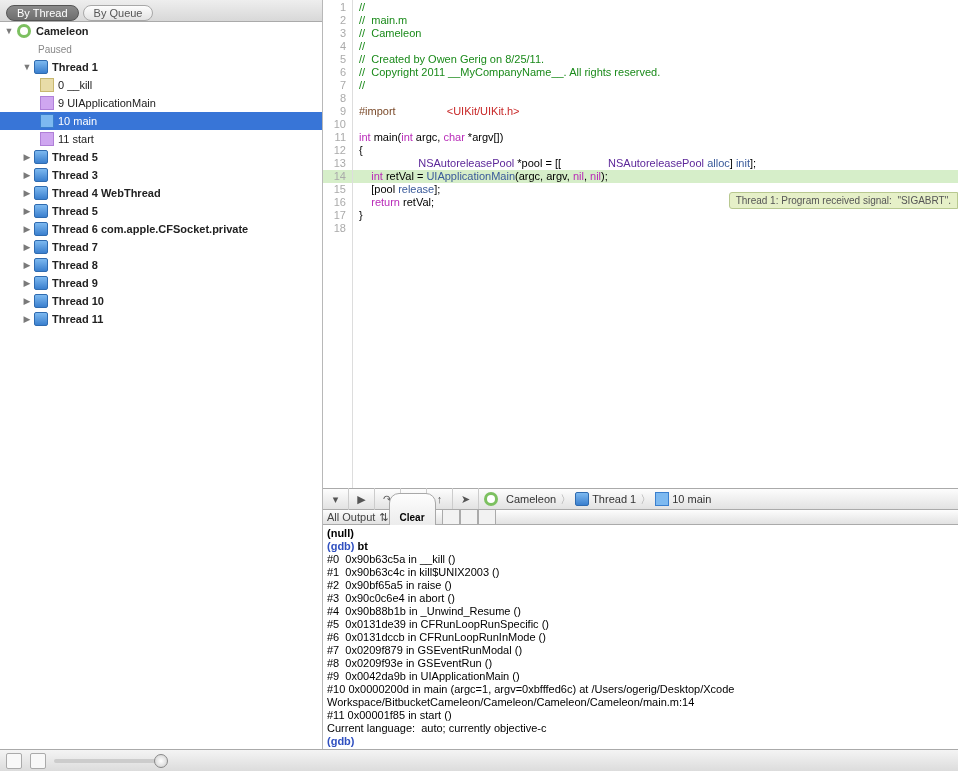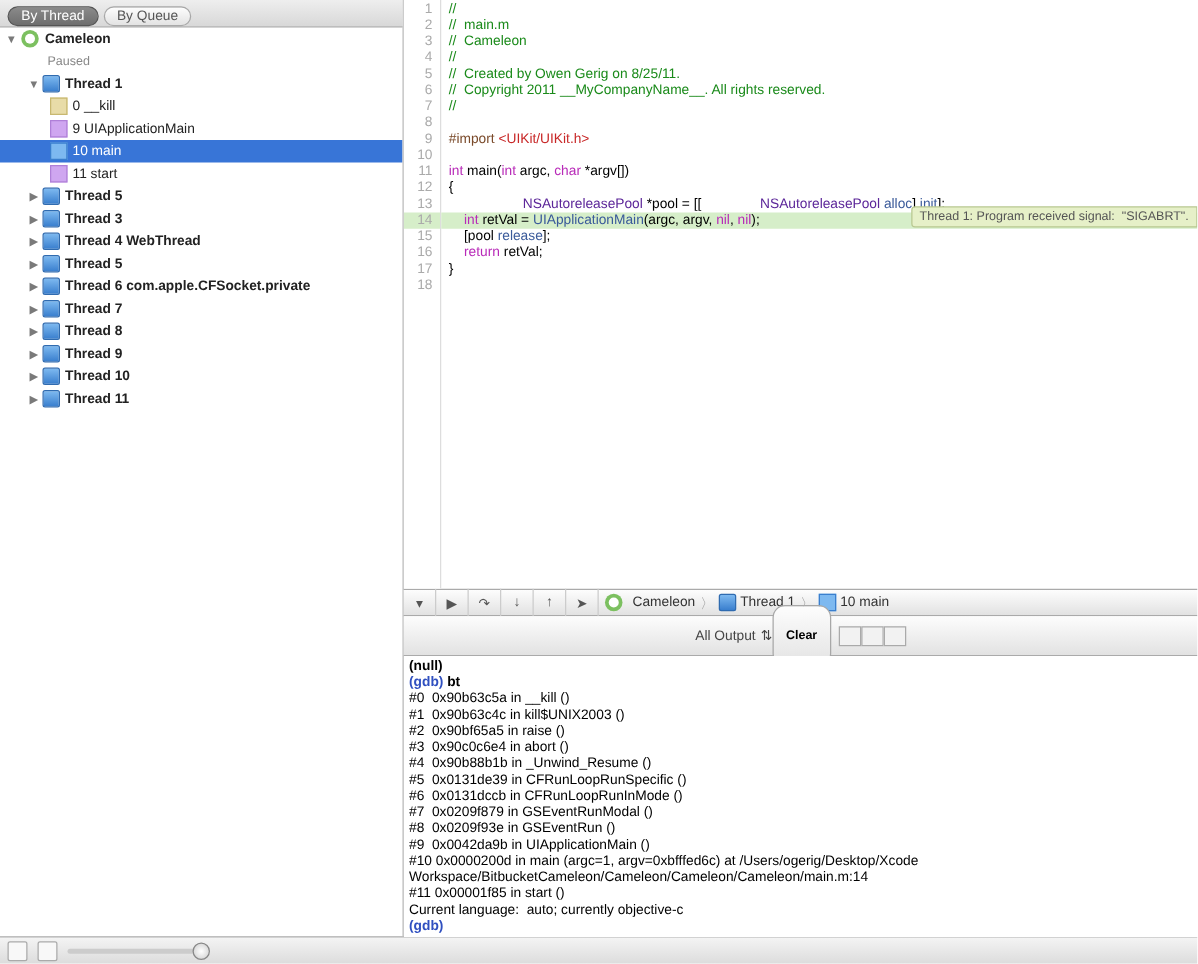--- a/index.html
+++ b/index.html
@@ -28,34 +28,34 @@
 
 .editor-pane { flex: 1; display: flex; flex-direction: column; min-width: 0; }
 .code-area { flex: 1; display: flex; overflow: hidden; position: relative; }
 .gutter { width: 30px; background: #fff; border-right: 1px solid #ddd; text-align: right; font-family: Menlo, monospace; font-size: 11px; color: #aaa; padding-top: 1px; }
 .gutter div { height: 13px; padding-right: 6px; }
 .gutter .hl { background: #d6eec9; }
 .code { flex: 1; font-family: Menlo, monospace; font-size: 11px; padding-top: 1px; white-space: pre; position: relative; }
 .line { height: 13px; padding-left: 6px; }
 .line .cm { color: #1a8a1a; }
 .line .pp { color: #7a4a2a; }
-.line .str { color: #c82828; }
+.line .str { color: #c82828; margin-left: 48px; }
 .line .kw { color: #b82ab8; }
 .line .ty { color: #5c2699; margin-left: 47px; }
 .line .call { color: #3a5a9a; }
 .line.hl { background: #d6eec9; }
-.signal-callout { position: absolute; right: 0; top: 165px; background: #e6f0c8; border: 1px solid #b8c890; font-size: 10px; color: #555; padding: 2px 6px; border-radius: 3px 0 0 3px; }
+.signal-callout { position: absolute; right: 0; top: 192px; background: #e6f0c8; border: 1px solid #b8c890; font-size: 10px; color: #555; padding: 2px 6px; border-radius: 3px 0 0 3px; }
 
 .jumpbar { height: 22px; background: linear-gradient(#fdfdfd,#e2e2e2); border-top: 1px solid #aaa; border-bottom: 1px solid #aaa; display: flex; align-items: center; }
 .jb-btn { width: 26px; height: 22px; display: flex; align-items: center; justify-content: center; border-right: 1px solid #ccc; cursor: pointer; color: #555; font-size: 11px; }
 .jb-crumb { display: flex; align-items: center; font-size: 11px; color: #333; }
 .crumb { padding: 0 4px; display: flex; align-items: center; gap: 3px; }
 .crumb-sep { color: #999; }
 
-.filterbar { height: 32px; background: linear-gradient(#fdfdfd,#e2e2e2); border-bottom: 1px solid #aaa; display: flex; align-items: center; justify-content: center; padding: 0 4px; font-size: 11px; }
+.filterbar { height: 15px; background: linear-gradient(#fdfdfd,#e2e2e2); border-bottom: 1px solid #aaa; display: flex; align-items: center; justify-content: flex-start; padding: 0 4px; font-size: 11px; }
 .filterbar .sel { display: flex; align-items: center; gap: 4px; color: #444; }
 .clear-btn { font-size: 10px; padding: 18px 10px; border-radius: 10px; background: linear-gradient(#fdfdfd,#e3e3e3); border: 1px solid #a8a8a8; cursor: pointer; font-weight: bold; }
 .view-btns { display: flex; gap: 0; margin-left: 6px; }
 .vbtn { width: 18px; height: 16px; border: 1px solid #aaa; background: #f2f2f2; }
 
 .console { flex: 0 0 224px; overflow: auto; font-family: Menlo, monospace; font-size: 11px; padding: 2px 4px; white-space: pre-wrap; line-height: 13px; background:#fff;}
 .console .gdb { color: #3050c0; font-weight: bold; }
 .console .bold { font-weight: bold; }
 
 .footer { height: 22px; background: linear-gradient(#f4f4f4,#dcdcdc); border-top: 1px solid #aaa; display: flex; align-items: center; padding: 0 6px; gap: 8px; }

